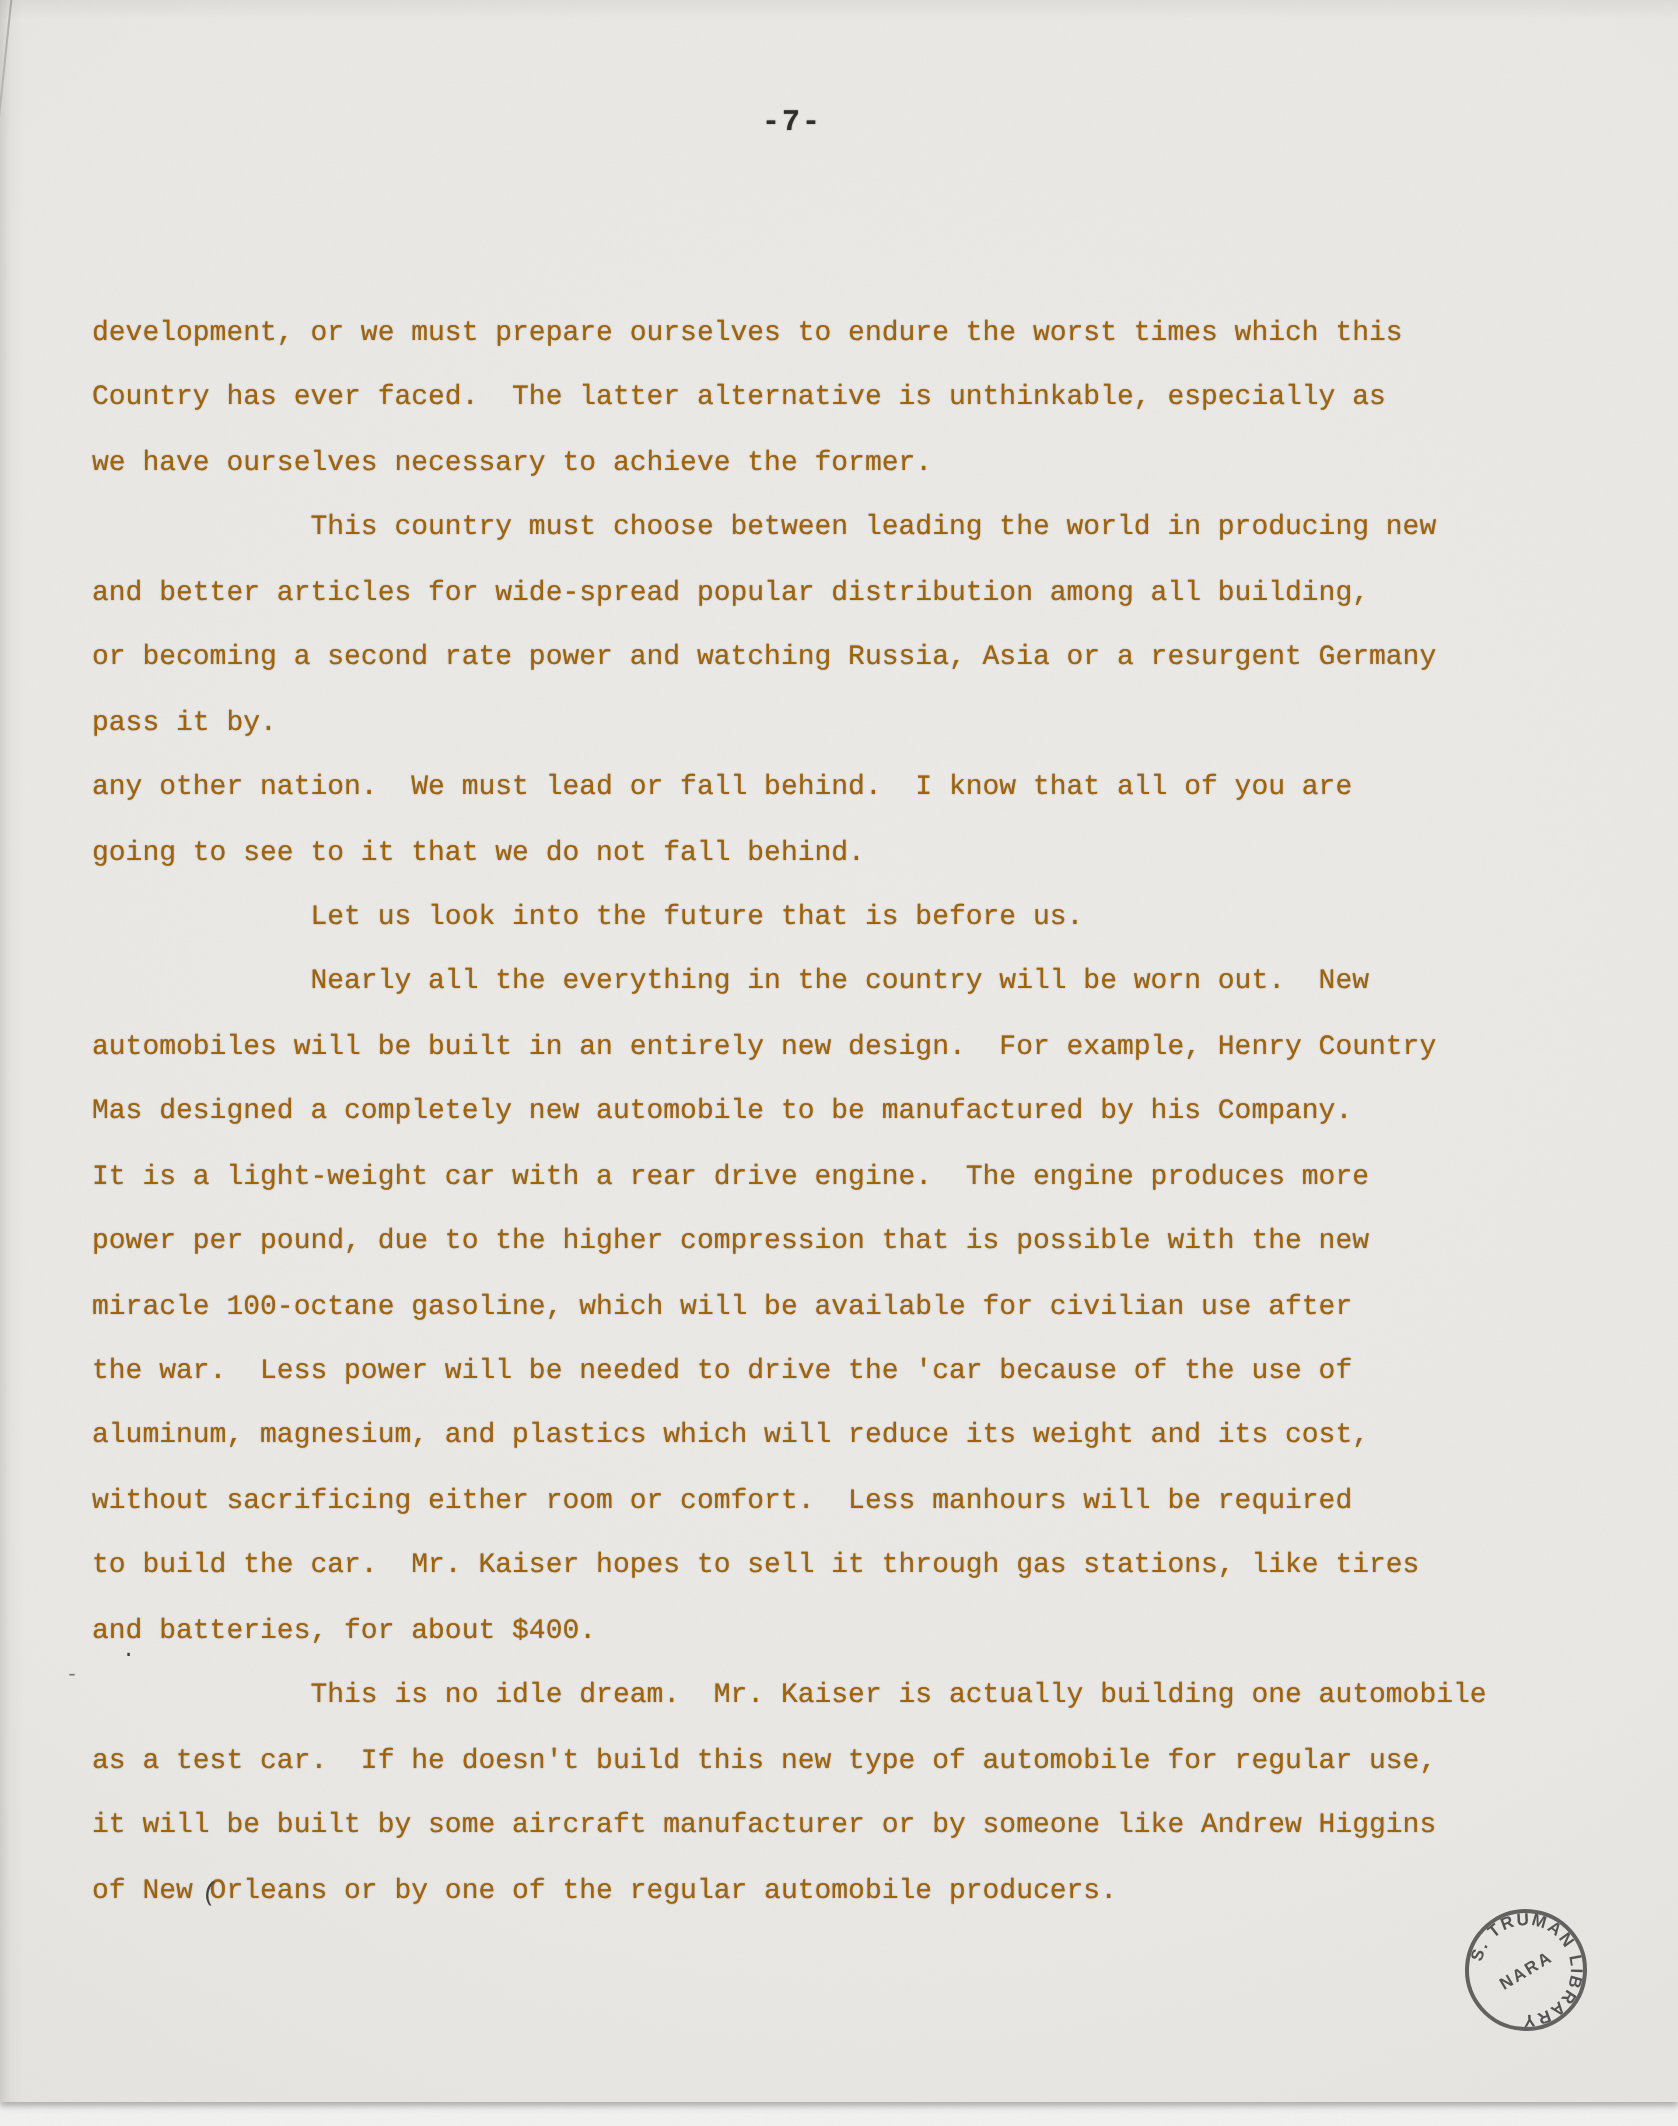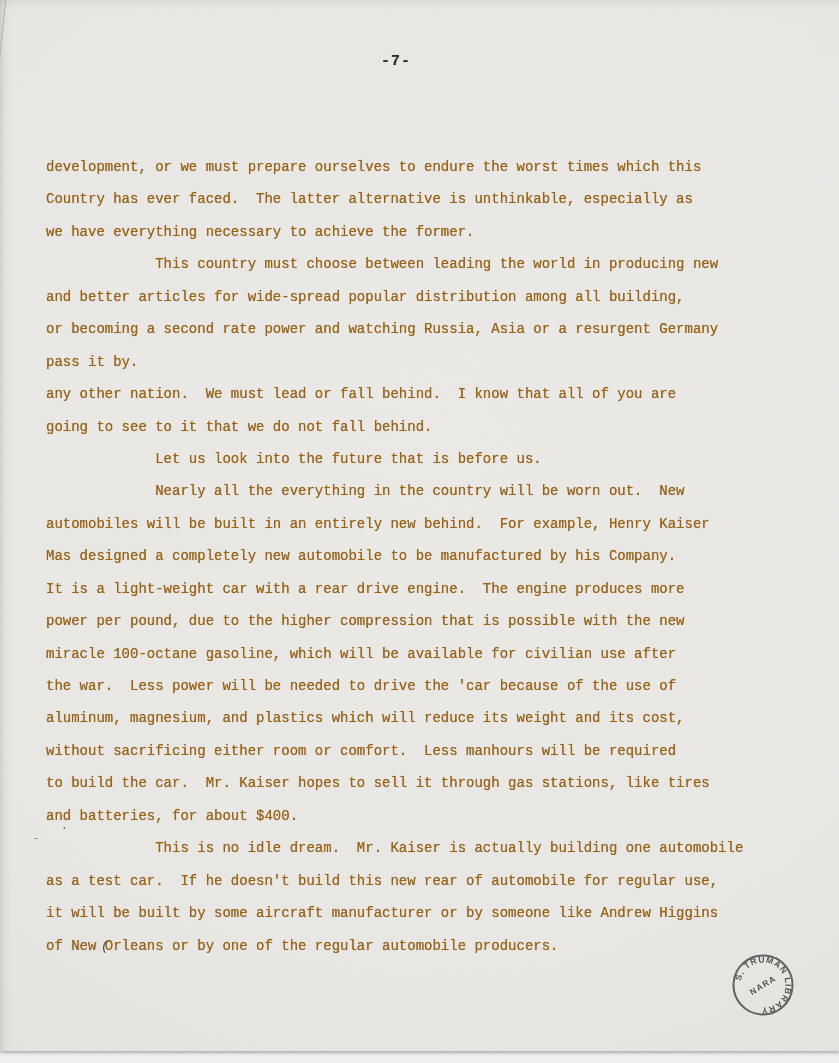--- a/index.html
+++ b/index.html
@@ -110,41 +110,41 @@
 <div class="scan">
 
   <div class="paper"></div>
   <div class="corner-line"></div>
 
   <div class="page-number">-7-</div>
 
   <div class="body-text">
     <div class="line">development, or we must prepare ourselves to endure the worst times which this</div>
     <div class="line">Country has ever faced.  The latter alternative is unthinkable, especially as</div>
-    <div class="line">we have everything necessary to achieve the former.</div>
+    <div class="line">we have ourselves necessary to achieve the former.</div>
     <div class="line">             This country must choose between leading the world in producing new</div>
     <div class="line">and better articles for wide-spread popular distribution among all building,</div>
     <div class="line">or becoming a second rate power and watching Russia, Asia or a resurgent Germany</div>
     <div class="line">pass it by.</div>
     <div class="line">any other nation.  We must lead or fall behind.  I know that all of you are</div>
     <div class="line">going to see to it that we do not fall behind.</div>
     <div class="line">             Let us look into the future that is before us.</div>
     <div class="line">             Nearly all the everything in the country will be worn out.  New</div>
-    <div class="line">automobiles will be built in an entirely new behind.  For example, Henry Kaiser</div>
+    <div class="line">automobiles will be built in an entirely new design.  For example, Henry Country</div>
     <div class="line">Mas designed a completely new automobile to be manufactured by his Company.</div>
     <div class="line">It is a light-weight car with a rear drive engine.  The engine produces more</div>
     <div class="line">power per pound, due to the higher compression that is possible with the new</div>
     <div class="line">miracle 100-octane gasoline, which will be available for civilian use after</div>
     <div class="line">the war.  Less power will be needed to drive the 'car because of the use of</div>
     <div class="line">aluminum, magnesium, and plastics which will reduce its weight and its cost,</div>
     <div class="line">without sacrificing either room or comfort.  Less manhours will be required</div>
     <div class="line">to build the car.  Mr. Kaiser hopes to sell it through gas stations, like tires</div>
     <div class="line">and batteries, for about $400.</div>
     <div class="line">             This is no idle dream.  Mr. Kaiser is actually building one automobile</div>
-    <div class="line">as a test car.  If he doesn't build this new rear of automobile for regular use,</div>
+    <div class="line">as a test car.  If he doesn't build this new type of automobile for regular use,</div>
     <div class="line">it will be built by some aircraft manufacturer or by someone like Andrew Higgins</div>
     <div class="line">of New Orleans or by one of the regular automobile producers.</div>
   </div>
 
   <div class="stray-mark mark-paren">(</div>
   <div class="stray-mark mark-dot">.</div>
   <div class="stray-mark mark-dash">-</div>
 
   <svg class="stamp" viewBox="-41 -41 82 82" xmlns="http://www.w3.org/2000/svg">
     <defs>

